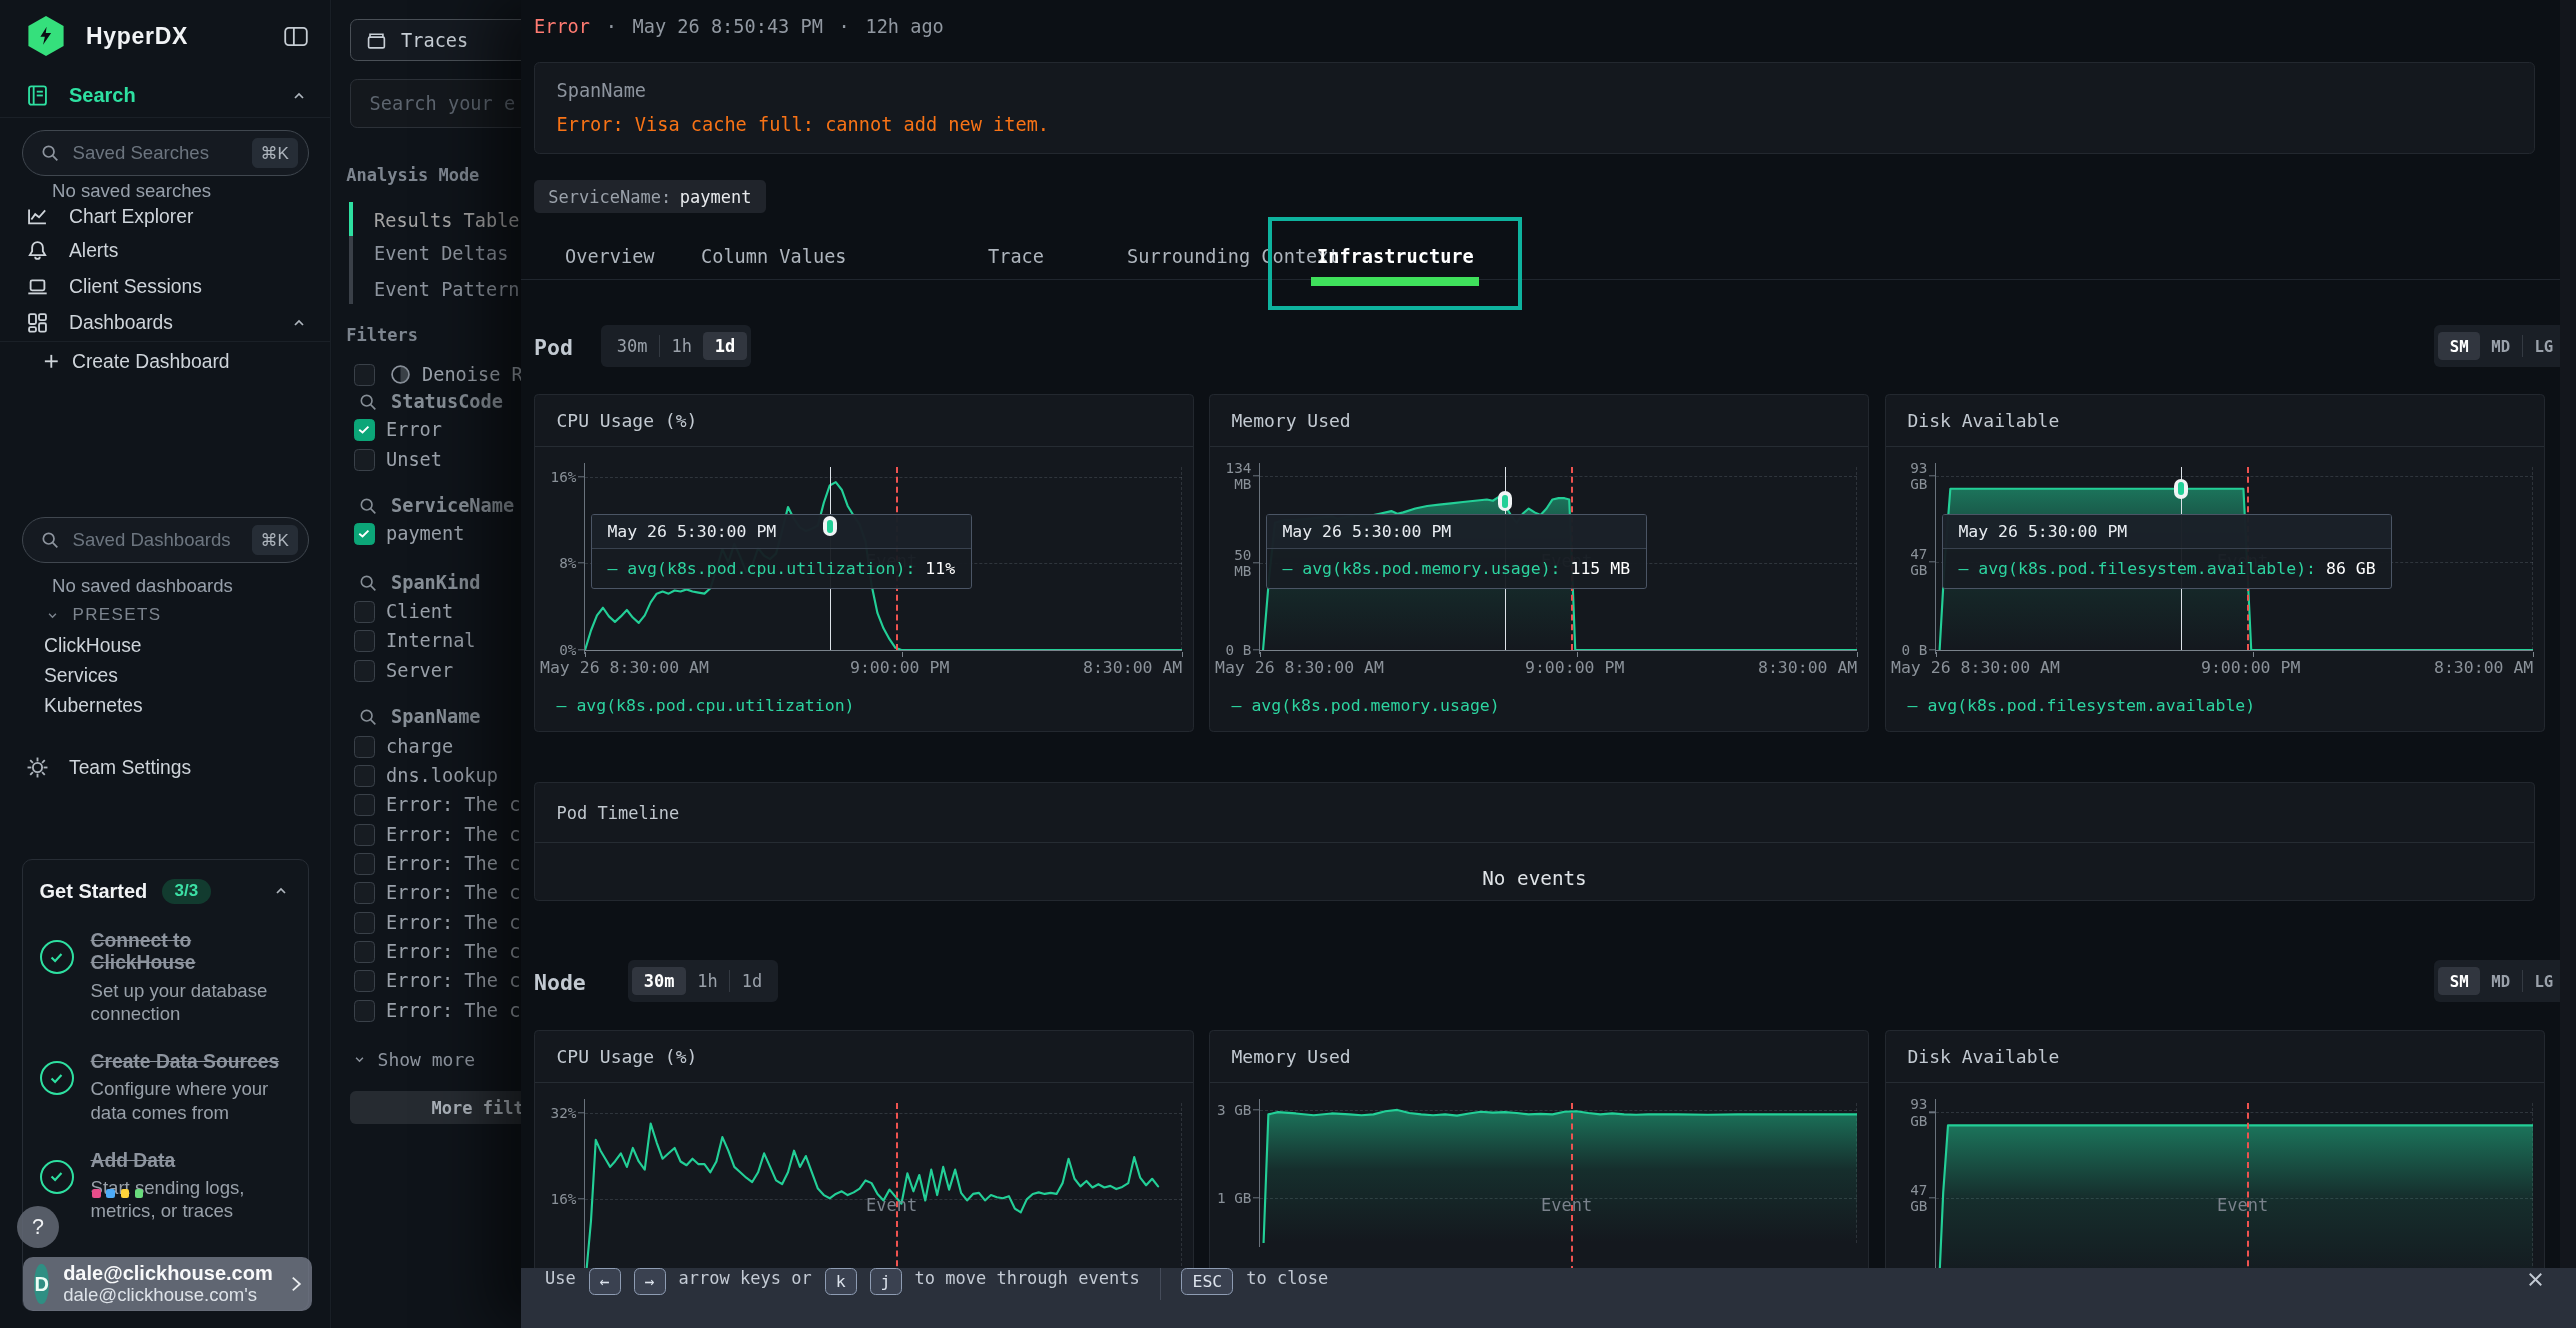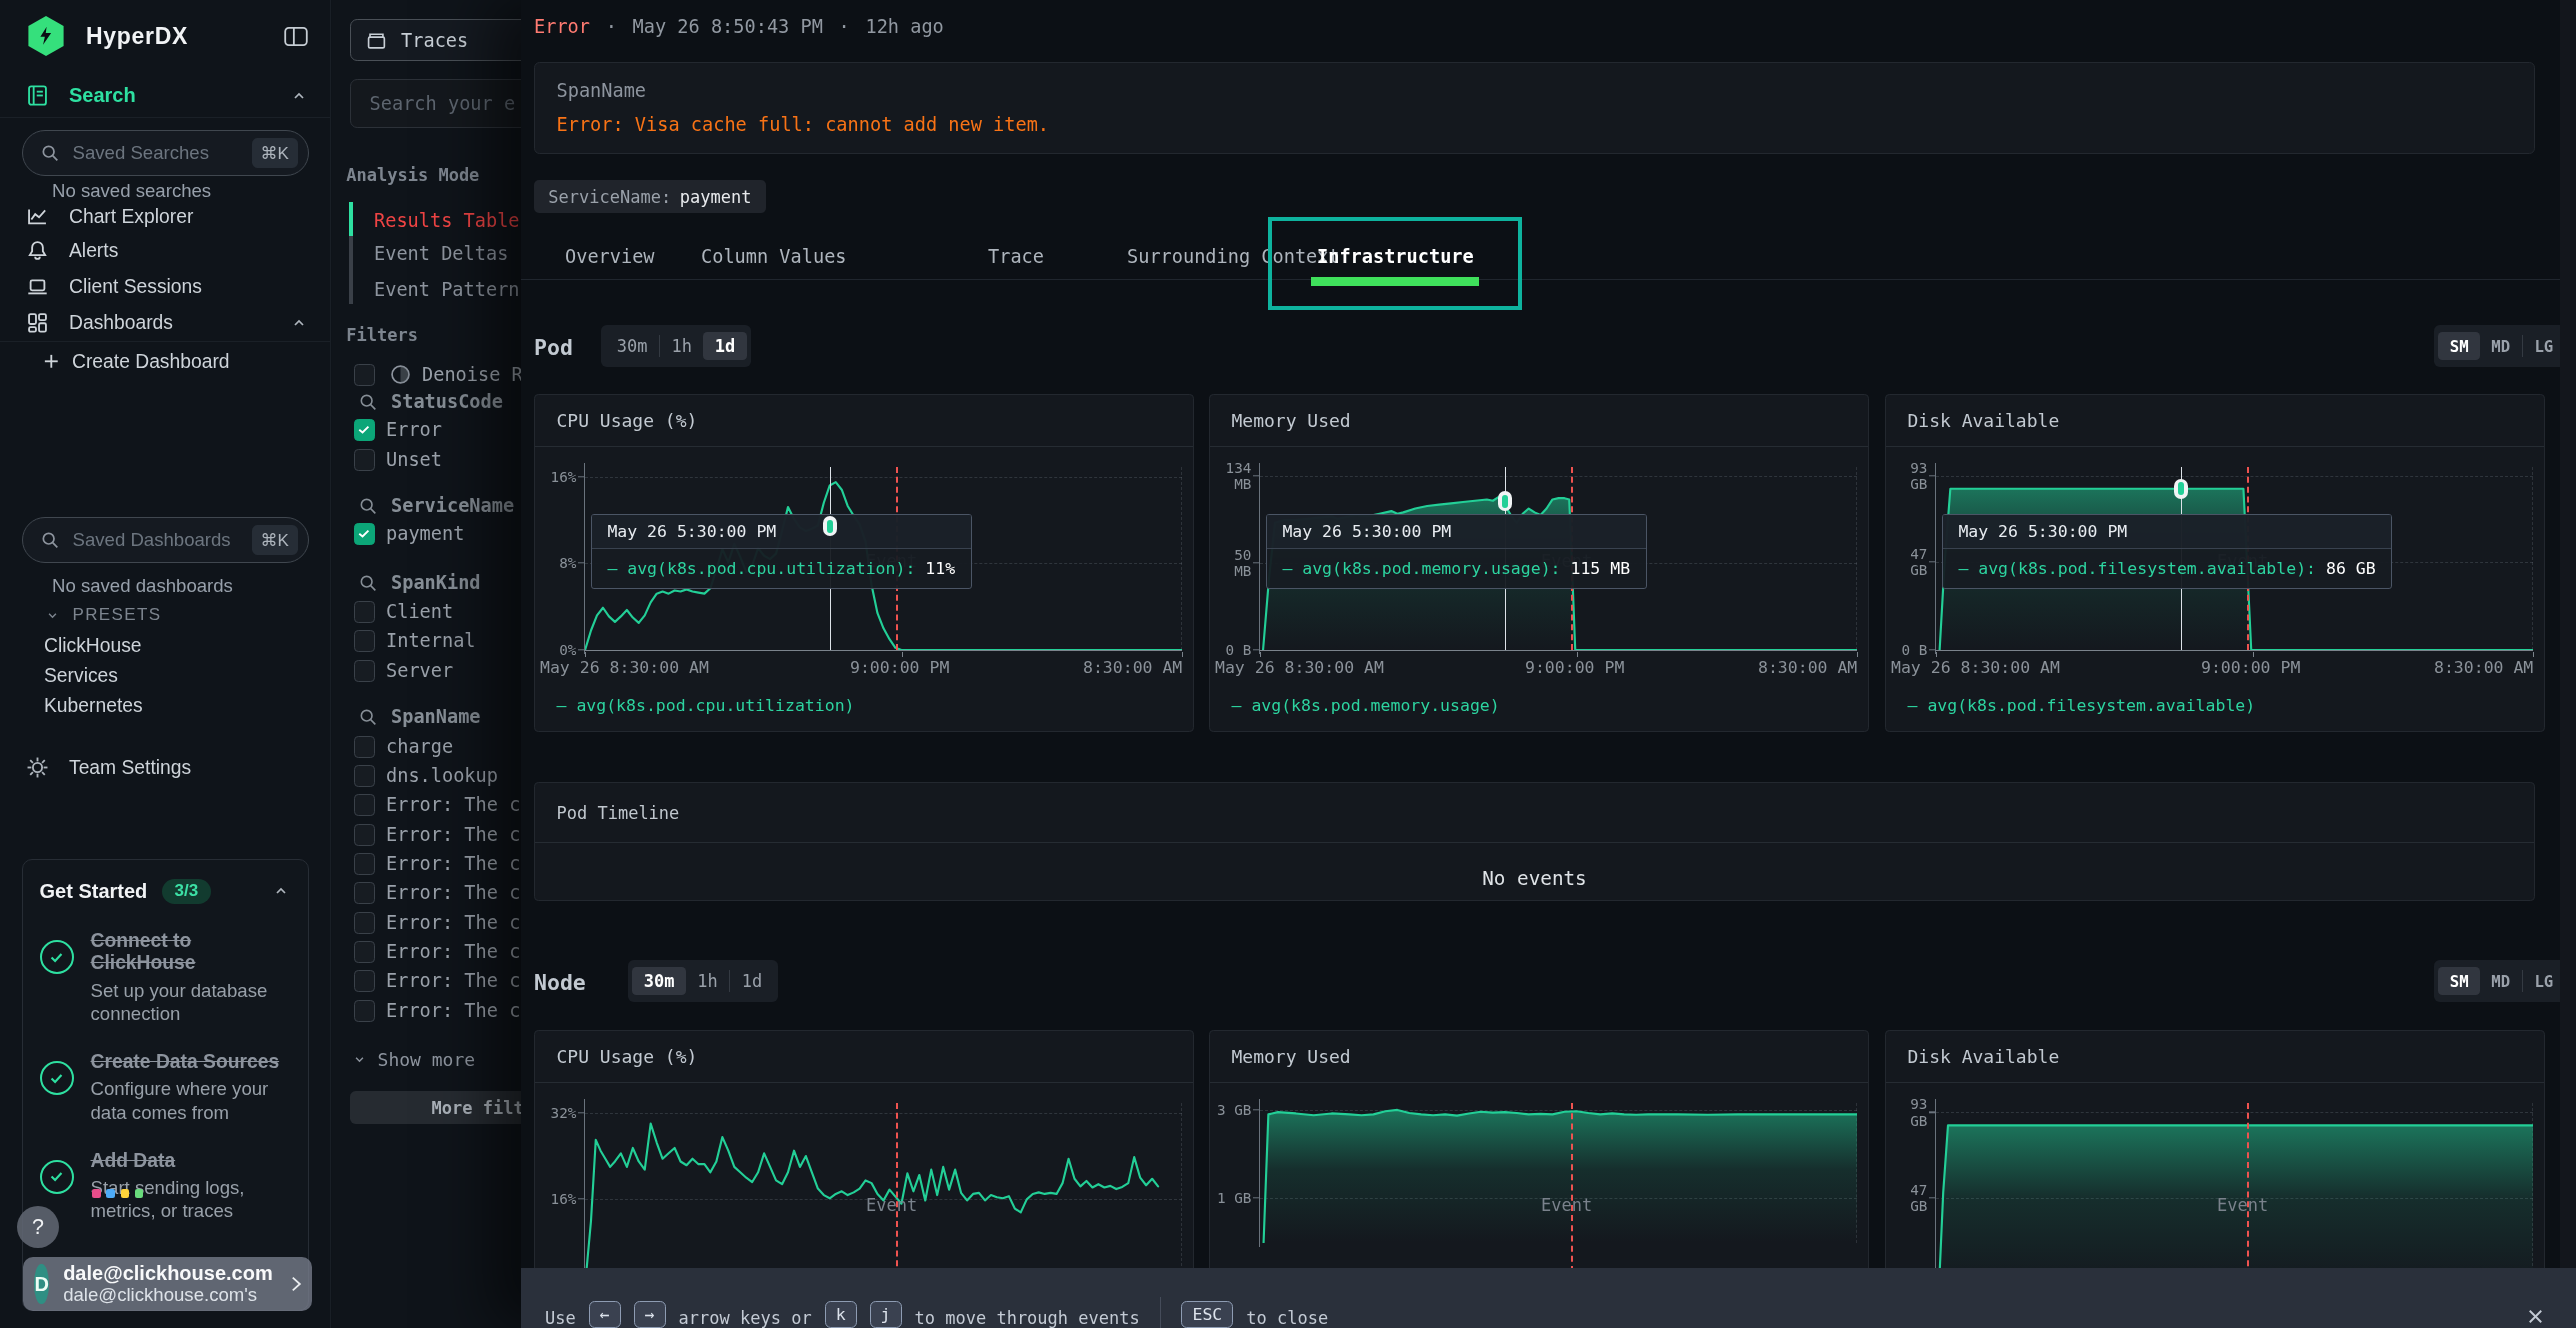--- a/index.html
+++ b/index.html
@@ -42,21 +42,21 @@
   .confetti i{width:8.6px;height:8.6px;border-radius:2.1px;display:block}
 
   
   #mcol{position:absolute;left:332px;top:0;width:189px;height:1328px;background:#0f141a;overflow:hidden}
   .selbox{position:absolute;left:18px;top:19.3px;width:286px;height:42px;border:1.4px solid #4a5057;border-radius:7.2px;background:#151a21;display:flex;align-items:center;gap:14.3px;padding:0 14.3px;font-size:18.6px;color:#c8cfd6;cursor:pointer}
   .searchbox{position:absolute;left:18px;top:79px;width:286px;height:49px;border:1.4px solid #2c3138;border-radius:7.2px;background:#14181d;display:flex;align-items:center;padding:0 18.6px;font-size:18.6px;color:#5d656f;cursor:text}
   .mlabel{position:absolute;left:14.3px;font-size:17px;font-weight:bold;color:#7d858f}
   .mrail{position:absolute;left:17px;top:202px;width:3.6px;height:102px;background:#3a4048}
   .mrail .act{position:absolute;left:0;top:0;width:3.6px;height:34px;background:#2ee0a1}
   .mode{position:absolute;left:42px;font-size:18.6px;color:#8d949e;cursor:pointer;white-space:nowrap}
-  .mode.on{color:#ef4444}
+  .mode.on{color:#a3a3a3}
   .fcheck{position:absolute;width:21.5px;height:21.5px;border:1.4px solid #3a4149;border-radius:4.3px;background:#171c22;cursor:pointer}
   .fcheck.on{background:#0ca678;border-color:#0ca678;display:flex;align-items:center;justify-content:center}
   .fgname{position:absolute;font-size:18.6px;font-weight:bold;color:#868e96;white-space:nowrap;cursor:pointer}
   .fglabel{position:absolute;left:54px;font-size:18.6px;color:#9aa1aa;white-space:nowrap;cursor:pointer}
   .ficon{position:absolute;left:26px}
   .showmore{position:absolute;left:18.6px;display:flex;gap:10px;align-items:center;font-size:18px;color:#8d949e;cursor:pointer}
   .morefil{position:absolute;left:18px;top:1091px;width:286px;height:33px;background:#262b31;border-radius:5.7px;color:#aab1b9;font-weight:bold;font-size:17px;display:flex;align-items:center;justify-content:center;cursor:pointer}
 
   
   #panel{position:absolute;left:521px;top:0;width:2055px;height:1328px;background:#0c1015;box-shadow:-29px 0 57px rgba(0,0,0,.55)}
@@ -101,21 +101,21 @@
   .tt-dash,.tt-name{color:#2dd4a0}
   .tt-val{color:#ffffff}
   .xrow{position:absolute;left:5px;right:10.7px;top:263px;font-size:16.5px;color:#8a9199;height:21.5px}
   .xl{position:absolute;left:0}.xm{position:absolute;left:310px}.xr2{position:absolute;right:0}
   .legend{position:absolute;left:21.5px;top:301px;font-size:16.5px}
 
   #timelinecard{position:absolute;left:13px;top:782px;width:2001px;height:119px;background:#14181e;border:1.4px solid #23282f;border-radius:4.3px}
   .tl-title{height:60px;line-height:60px;padding-left:21.5px;font-size:17px;color:#c0c7ce;border-bottom:1.4px solid #262c33}
   .tl-empty{position:absolute;left:0;right:0;top:84px;text-align:center;font-size:19.3px;color:#dfe3e7}
 
-  #pfooter{position:absolute;left:0;right:0;bottom:0;height:60px;background:#2a303b;display:flex;align-items:flex-end;gap:13px;padding:0 29px 0 24px;z-index:50}
+  #pfooter{position:absolute;left:0;right:0;bottom:0;height:60px;background:#2a303b;display:flex;align-items:flex-start;gap:13px;padding:0 29px 0 24px;z-index:50}
   #pfooter .ft{font-size:17px;color:#c3cad4}
   .kbd{background:#3a4150;border:1.4px solid #8e9cb3;border-radius:5.7px;color:#dde3ec;font-size:16.5px;padding:2.9px 10px;min-width:31.5px;text-align:center}
   .fdiv{width:1.4px;height:31.5px;background:#454c5a;margin:0 7.2px}
   .fclose{margin-left:auto;cursor:pointer}
   #scrolltrack{position:absolute;right:0;top:0;width:15.7px;height:1268px;background:#13161c;z-index:10}
 </style>
 </head>
 <body>
 
 <div id="sidebar">

